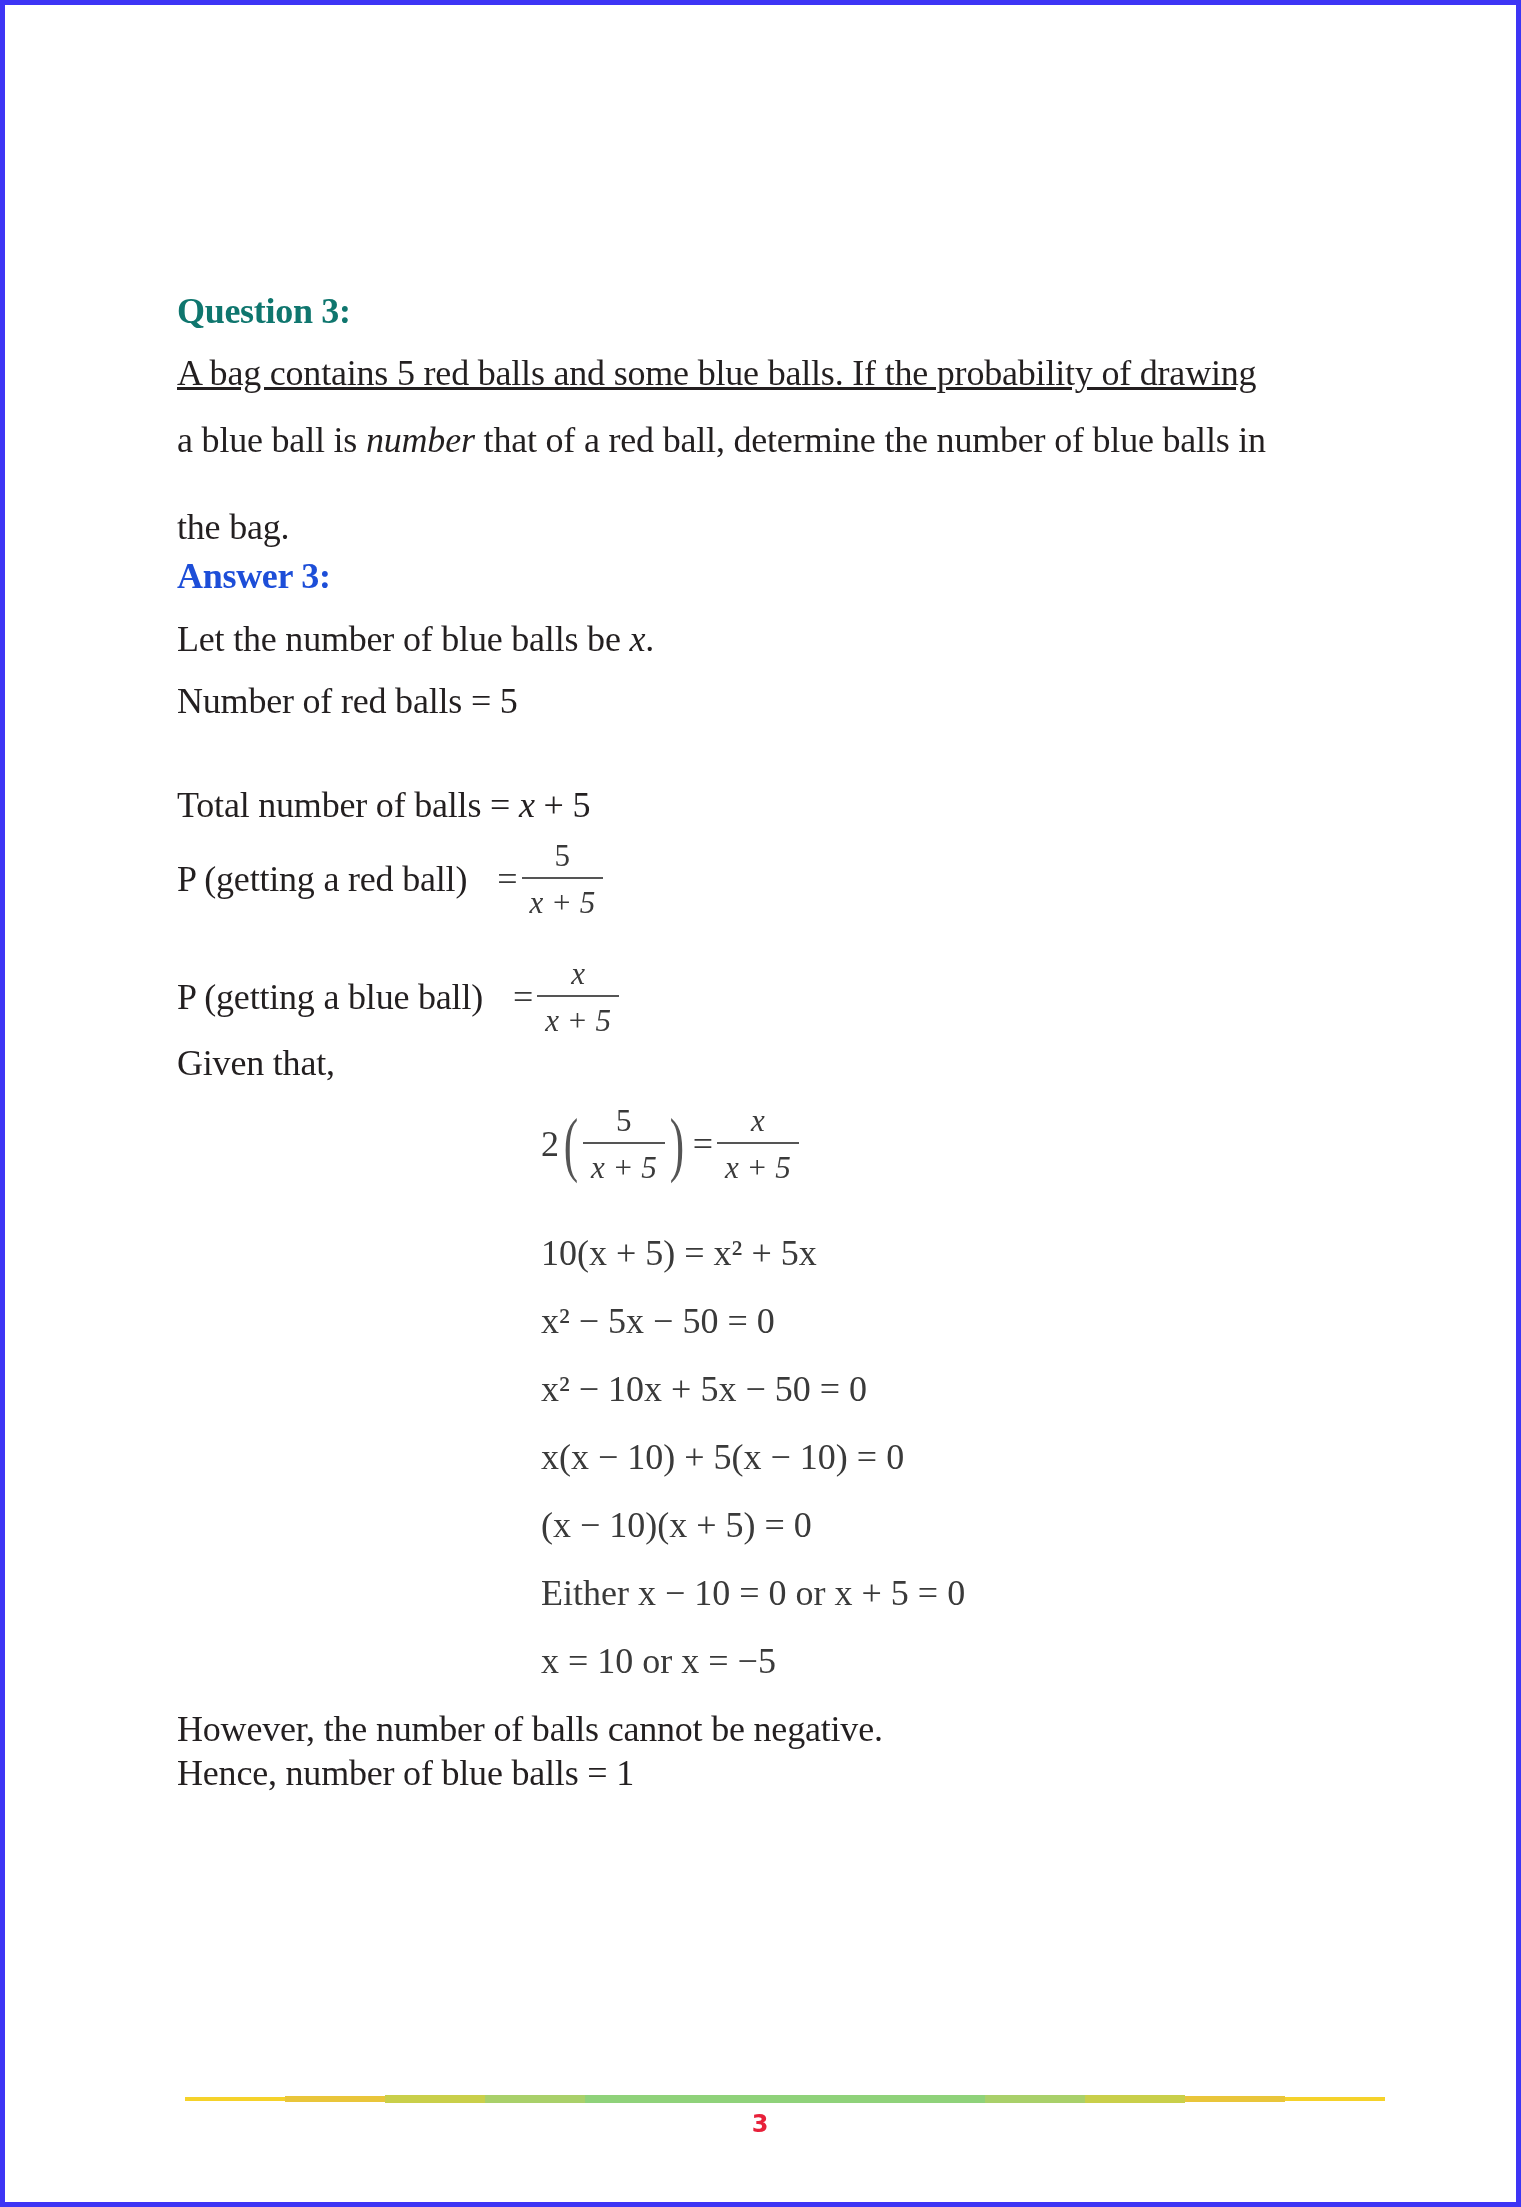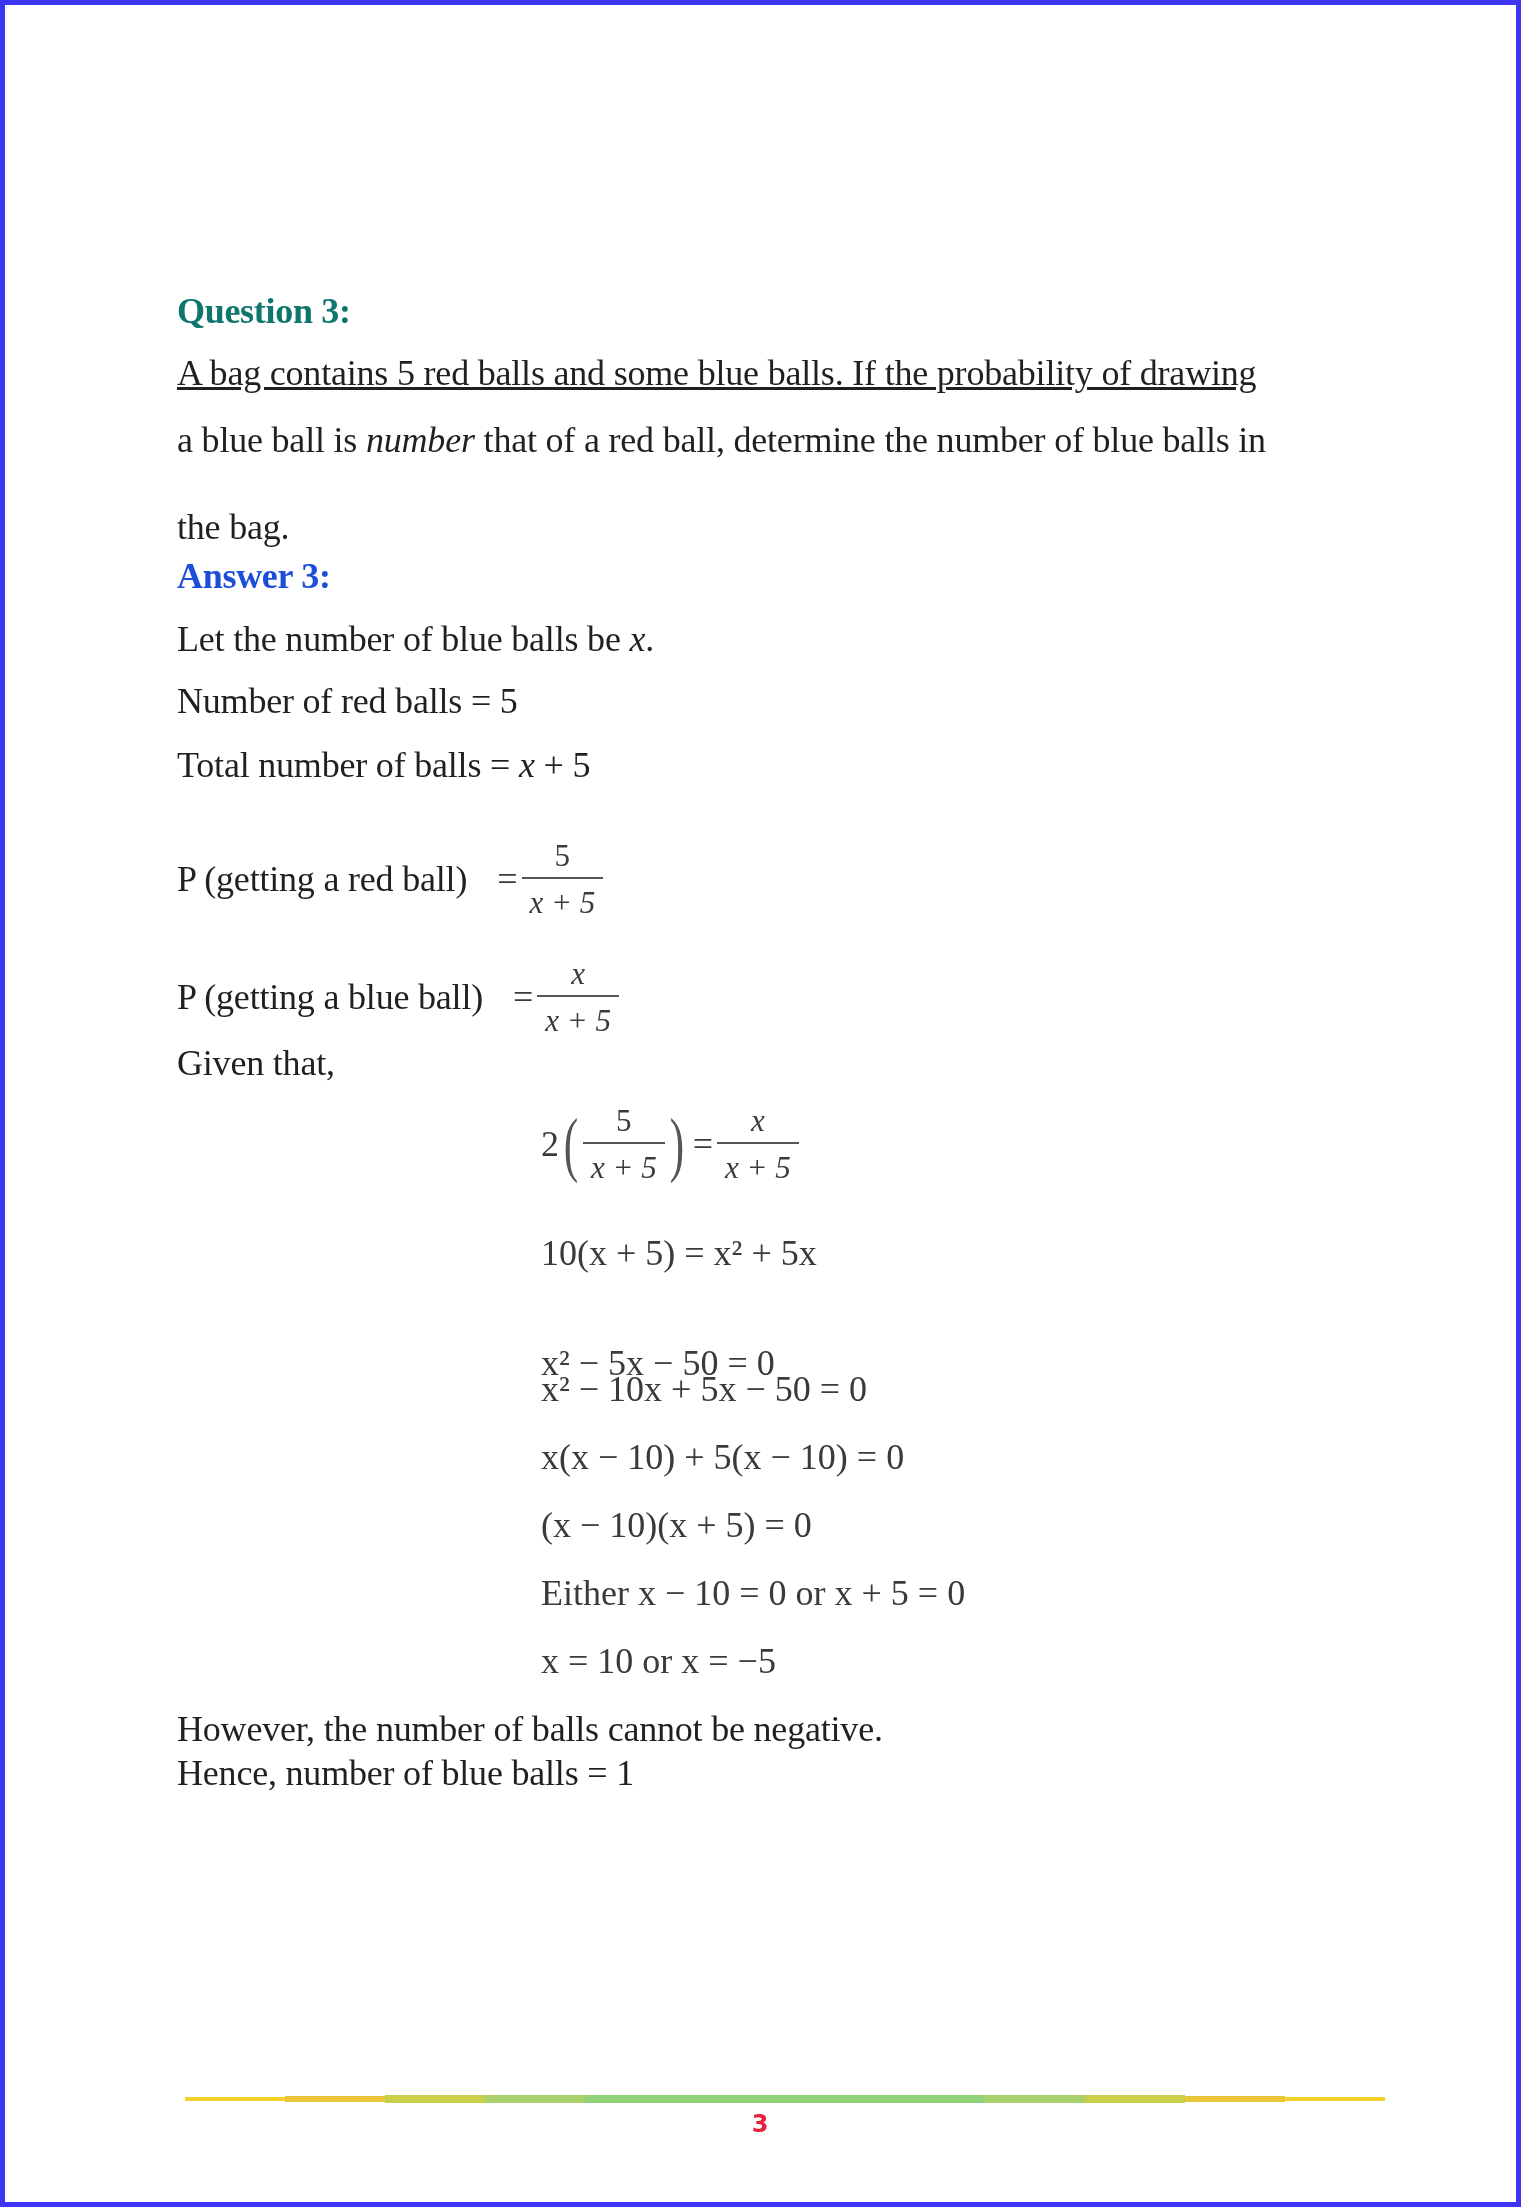--- a/index.html
+++ b/index.html
@@ -65,21 +65,21 @@
     <span>a blue ball is</span>
     <span class="mi">number</span>
     <span>that of a red ball, determine the number of blue balls in</span>
   </div>
   <div class="abs para" style="top:506px;">the bag.</div>
 
   <div class="abs heading-a" style="top:555px;">Answer 3:</div>
 
   <div class="abs para" style="top:618px;"><span>Let the number of blue balls be </span><span class="mi">x</span><span>.</span></div>
   <div class="abs para" style="top:680px;">Number of red balls = 5</div>
-  <div class="abs para" style="top:744px;font-family:Liberation Serif, serif;"><span>Total number of balls = </span><span class="mi">x</span><span> + 5</span></div>
+  <div class="abs para" style="top:784px;font-family:Liberation Serif, serif;"><span>Total number of balls = </span><span class="mi">x</span><span> + 5</span></div>
 
   <div class="abs" style="top:840px;">
     <span class="para" style="vertical-align:middle;">P (getting a red ball)</span>
     <span class="eqs" style="vertical-align:middle; margin-left:26px;">=</span>
     <span class="frac">
       <span class="num">5</span>
       <span class="bar"></span>
       <span class="den mi">x + 5</span>
     </span>
   </div>
@@ -102,21 +102,21 @@
       <span class="bar"></span>
       <span class="den mi">x + 5</span>
     </span><span class="paren-big">)</span><span class="math-line" style="vertical-align:middle; margin:0 4px;">=</span><span class="frac">
       <span class="num mi">x</span>
       <span class="bar"></span>
       <span class="den mi">x + 5</span>
     </span>
   </div>
 
   <div class="abs math-line" style="left:364px; top:1232px;">10(x + 5) = x² + 5x</div>
-  <div class="abs math-line" style="left:364px; top:1300px;margin-top:42px;">x² − 5x − 50 = 0</div>
+  <div class="abs math-line" style="left:364px; top:1300px;">x² − 5x − 50 = 0</div>
   <div class="abs math-line" style="left:364px; top:1368px;">x² − 10x + 5x − 50 = 0</div>
   <div class="abs math-line" style="left:364px; top:1436px;">x(x − 10) + 5(x − 10) = 0</div>
   <div class="abs math-line" style="left:364px; top:1504px;">(x − 10)(x + 5) = 0</div>
   <div class="abs math-line" style="left:364px; top:1572px;">Either x − 10 = 0 or x + 5 = 0</div>
   <div class="abs math-line" style="left:364px; top:1640px;">x = 10 or x = −5</div>
 
   <div class="abs para" style="top:1708px;">However, the number of balls cannot be negative.</div>
   <div class="abs para" style="top:1752px;">Hence, number of blue balls = 1</div>
 </div>
 

